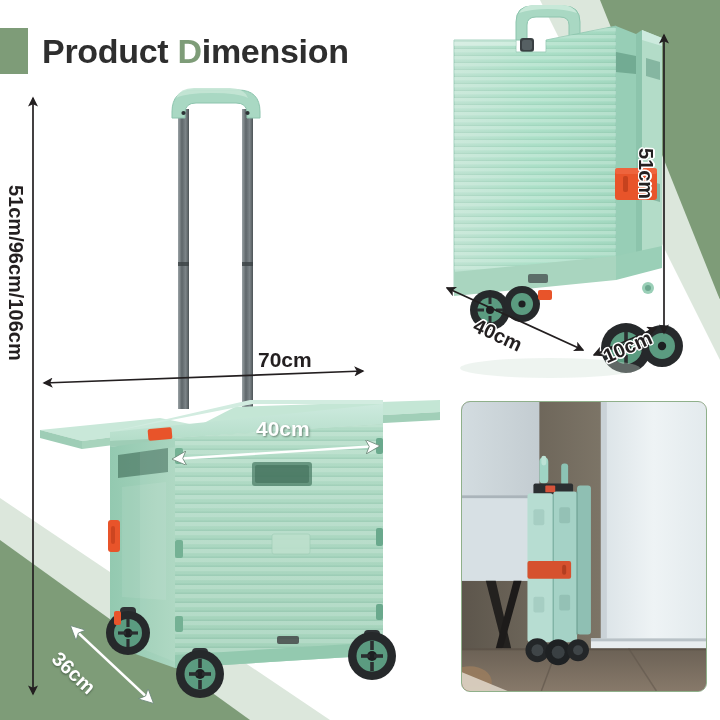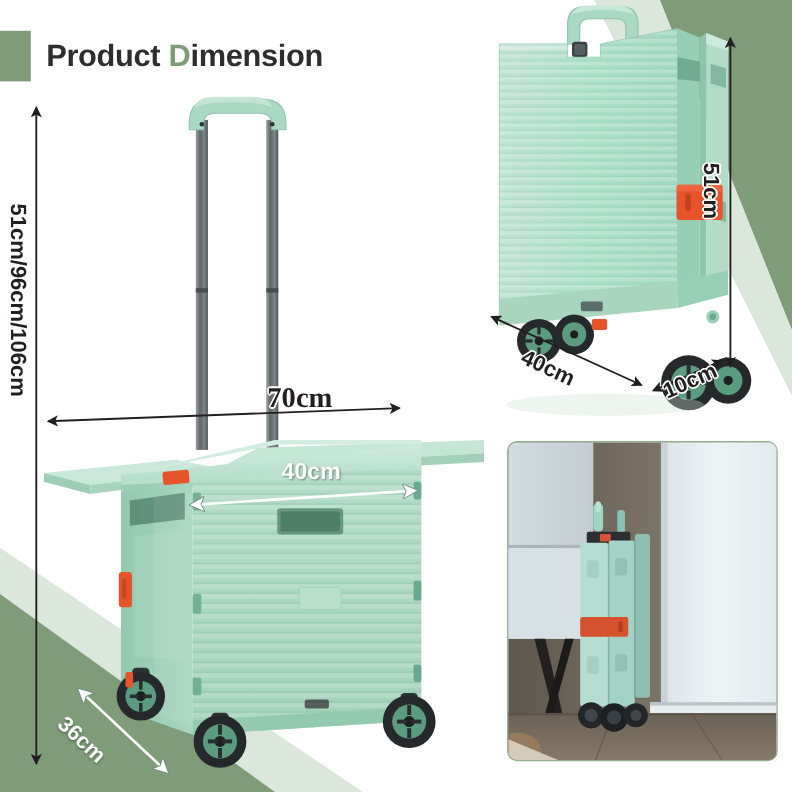--- a/index.html
+++ b/index.html
@@ -18,21 +18,21 @@
   
   .title-block {
     position:absolute; left:0; top:28px; z-index:6;
     display:flex; align-items:center;
   }
   .title-swatch {
     width:42px; height:46px; background:#7e9c78; margin-left:-14px;
   }
   .title-text {
     margin-left:14px;
-    font-size:28px; font-weight:bold; letter-spacing:-0.3px;
+    font-size:34px; font-weight:bold; letter-spacing:-0.3px;
     color:#2e2e2e; white-space:nowrap;
   }
   .title-text .accent { color:#7e9c78; }
 
   
   .dim {
     position:absolute; z-index:7;
     font-weight:bold; white-space:nowrap;
     line-height:1;
   }
@@ -328,21 +328,21 @@
 
     <line x1="664" y1="35" x2="664" y2="333" stroke="#231f20" stroke-width="1.7" marker-start="url(#ahDs)" marker-end="url(#ahD)"></line>
 
     <line x1="447" y1="288" x2="583" y2="350" stroke="#231f20" stroke-width="1.7" marker-start="url(#ahDs)" marker-end="url(#ahD)"></line>
 
     <line x1="594" y1="355" x2="656" y2="328" stroke="#231f20" stroke-width="1.7" marker-start="url(#ahDs)" marker-end="url(#ahD)"></line>
   </svg>
 
   <div class="dim dark" style="left:26px; top:185px; font-size:20px; transform-origin:left top; transform:rotate(90deg);">51cm/96cm/106cm</div>
 
-  <div class="dim dark" style="left:243px; top:349px; font-size:26px;font-family:Liberation Serif, serif;">70cm</div>
+  <div class="dim dark" style="left:258px; top:349px; font-size:21px;">70cm</div>
 
   <div class="dim light" style="left:256px; top:418px; font-size:21px;">40cm</div>
 
   <div class="dim light" style="left:62px; top:648px; font-size:20px; transform-origin:left top; transform:rotate(43deg);">36cm</div>
 
   <div class="dim dark" style="left:656px; top:148px; font-size:20px; transform-origin:left top; transform:rotate(90deg);">51cm</div>
 
   <div class="dim dark" style="left:479px; top:315px; font-size:20px; transform-origin:left top; transform:rotate(25deg);">40cm</div>
 
   <div class="dim dark" style="left:600px; top:348px; font-size:20px; transform-origin:left top; transform:rotate(-24deg);">10cm</div>

